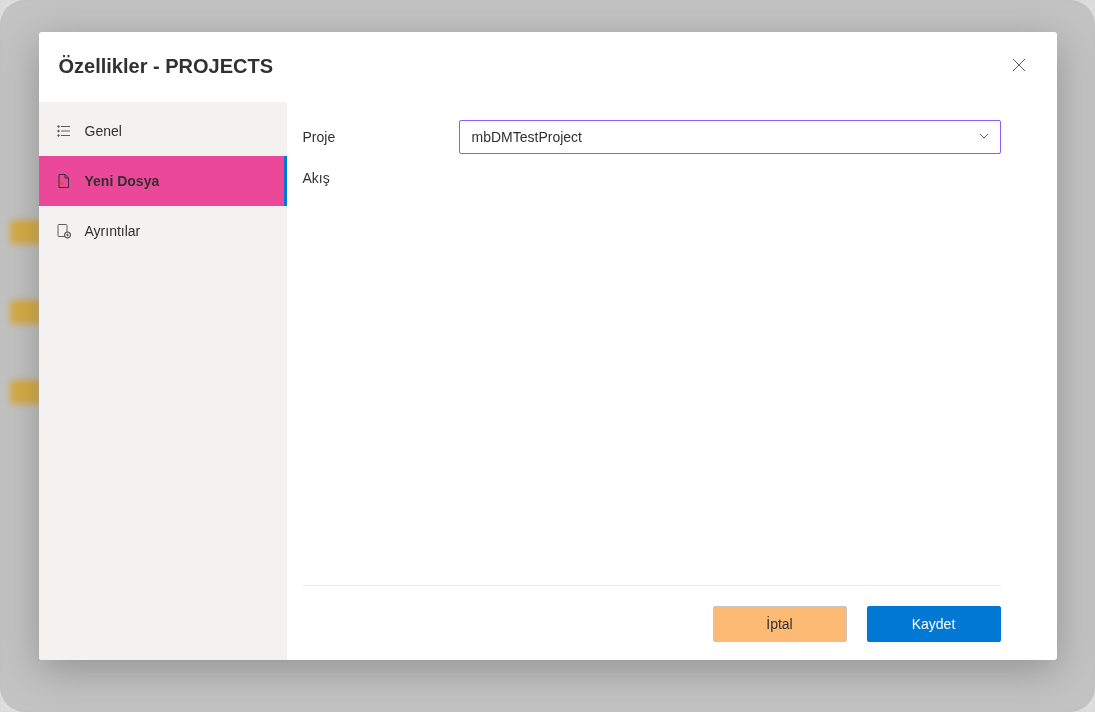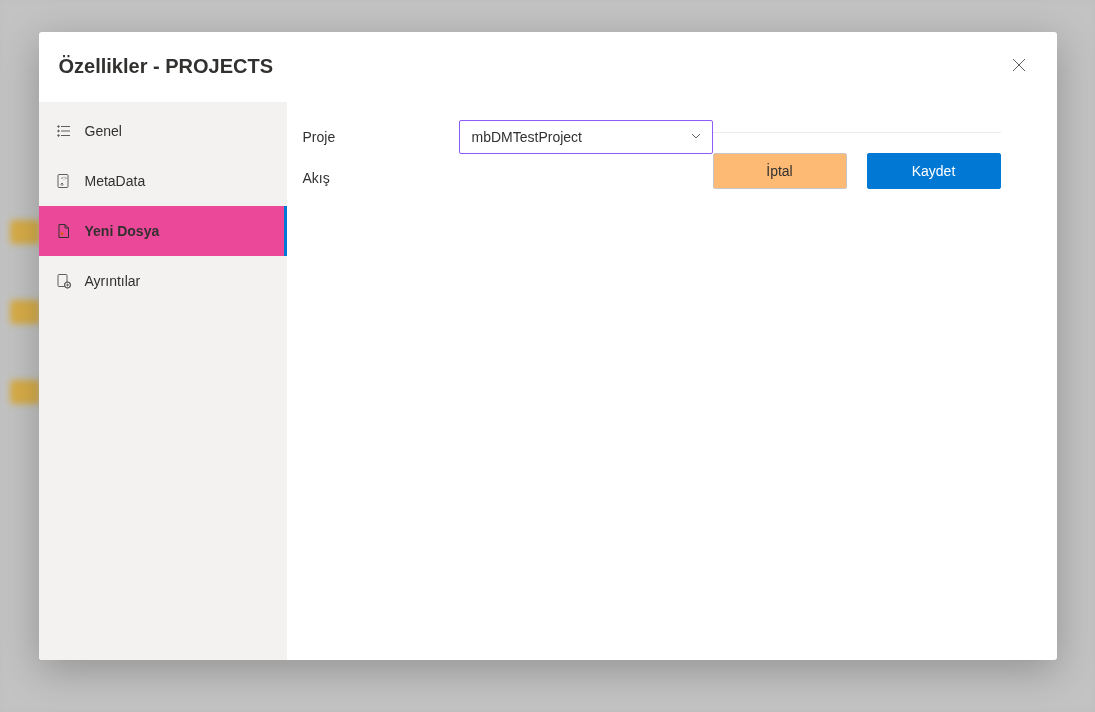--- a/index.html
+++ b/index.html
@@ -22,20 +22,21 @@
       position: absolute;
     }
     .modal-overlay {
       position: absolute;
       inset: 0;
       background: rgba(0,0,0,0.12);
       display: flex;
       align-items: flex-start;
       justify-content: center;
       padding-top: 32px;
+      border-radius: 25px;
     }
     .modal {
       width: 1018px;
       height: 628px;
       background: #fff;
       border-radius: 3px;
       box-shadow: 0 10px 40px rgba(0,0,0,0.25);
       display: flex;
       flex-direction: column;
       overflow: hidden;
@@ -169,21 +170,21 @@
       color: #323130;
     }
     .btn-primary {
       background: #0078d4;
       color: #fff;
       border-color: #0078d4;
     }
     .content-area {
       flex:1;
       display:flex;
-      flex-direction:row;
+      flex-direction:column;
     }
     .form-area { flex:1; }
     .footer {
       display:flex;
       justify-content:flex-end;
       gap: 20px;
       padding: 20px 0 0 0;
       border-top: 1px solid #edebe9;
       margin-top: 12px;
     }
@@ -221,30 +222,20 @@
                 <line x1="5" y1="3.5" x2="14" y2="3.5"></line>
               <circle cx="2.5" cy="8" r="0.8" fill="currentColor"></circle>
                 <line x1="5" y1="8" x2="14" y2="8"></line>
               <circle cx="2.5" cy="12.5" r="0.8" fill="currentColor"></circle>
                 <line x1="5" y1="12.5" x2="14" y2="12.5"></line>
             </svg>
           </span>
           <span>Genel</span>
         </div>
 
-        <div class="sidebar-item">
-          <span class="sidebar-icon">
-            <svg width="16" height="16" viewBox="0 0 16 16" fill="none" stroke="currentColor" stroke-width="1">
-              <rect x="2" y="1.5" width="10" height="13" rx="1"></rect>
-              <path d="M4.5 11.5 L6 10 L7.5 11.5 M6 10 L6 13" stroke-width="0.9"></path>
-              <text x="5" y="7" font-size="5" fill="currentColor" stroke="none">&lt;&gt;</text>
-            </svg>
-          </span>
-          <span>MetaData</span>
-        </div>
 
 
         <div class="sidebar-item active">
           <span class="sidebar-icon">
             <svg width="16" height="16" viewBox="0 0 16 16" fill="none" stroke="currentColor" stroke-width="1">
               <path d="M3 1.5 H9 L12.5 5 V14.5 H3 Z"></path>
               <path d="M9 1.5 V5 H12.5"></path>
               <path class="newfile-star" stroke="none" d="M5 10 l1-2 l1 2 l2 0.5 l-2 0.8 l-1 2 l-1-2 l-2-0.8 z"></path>
             </svg>
           </span>

